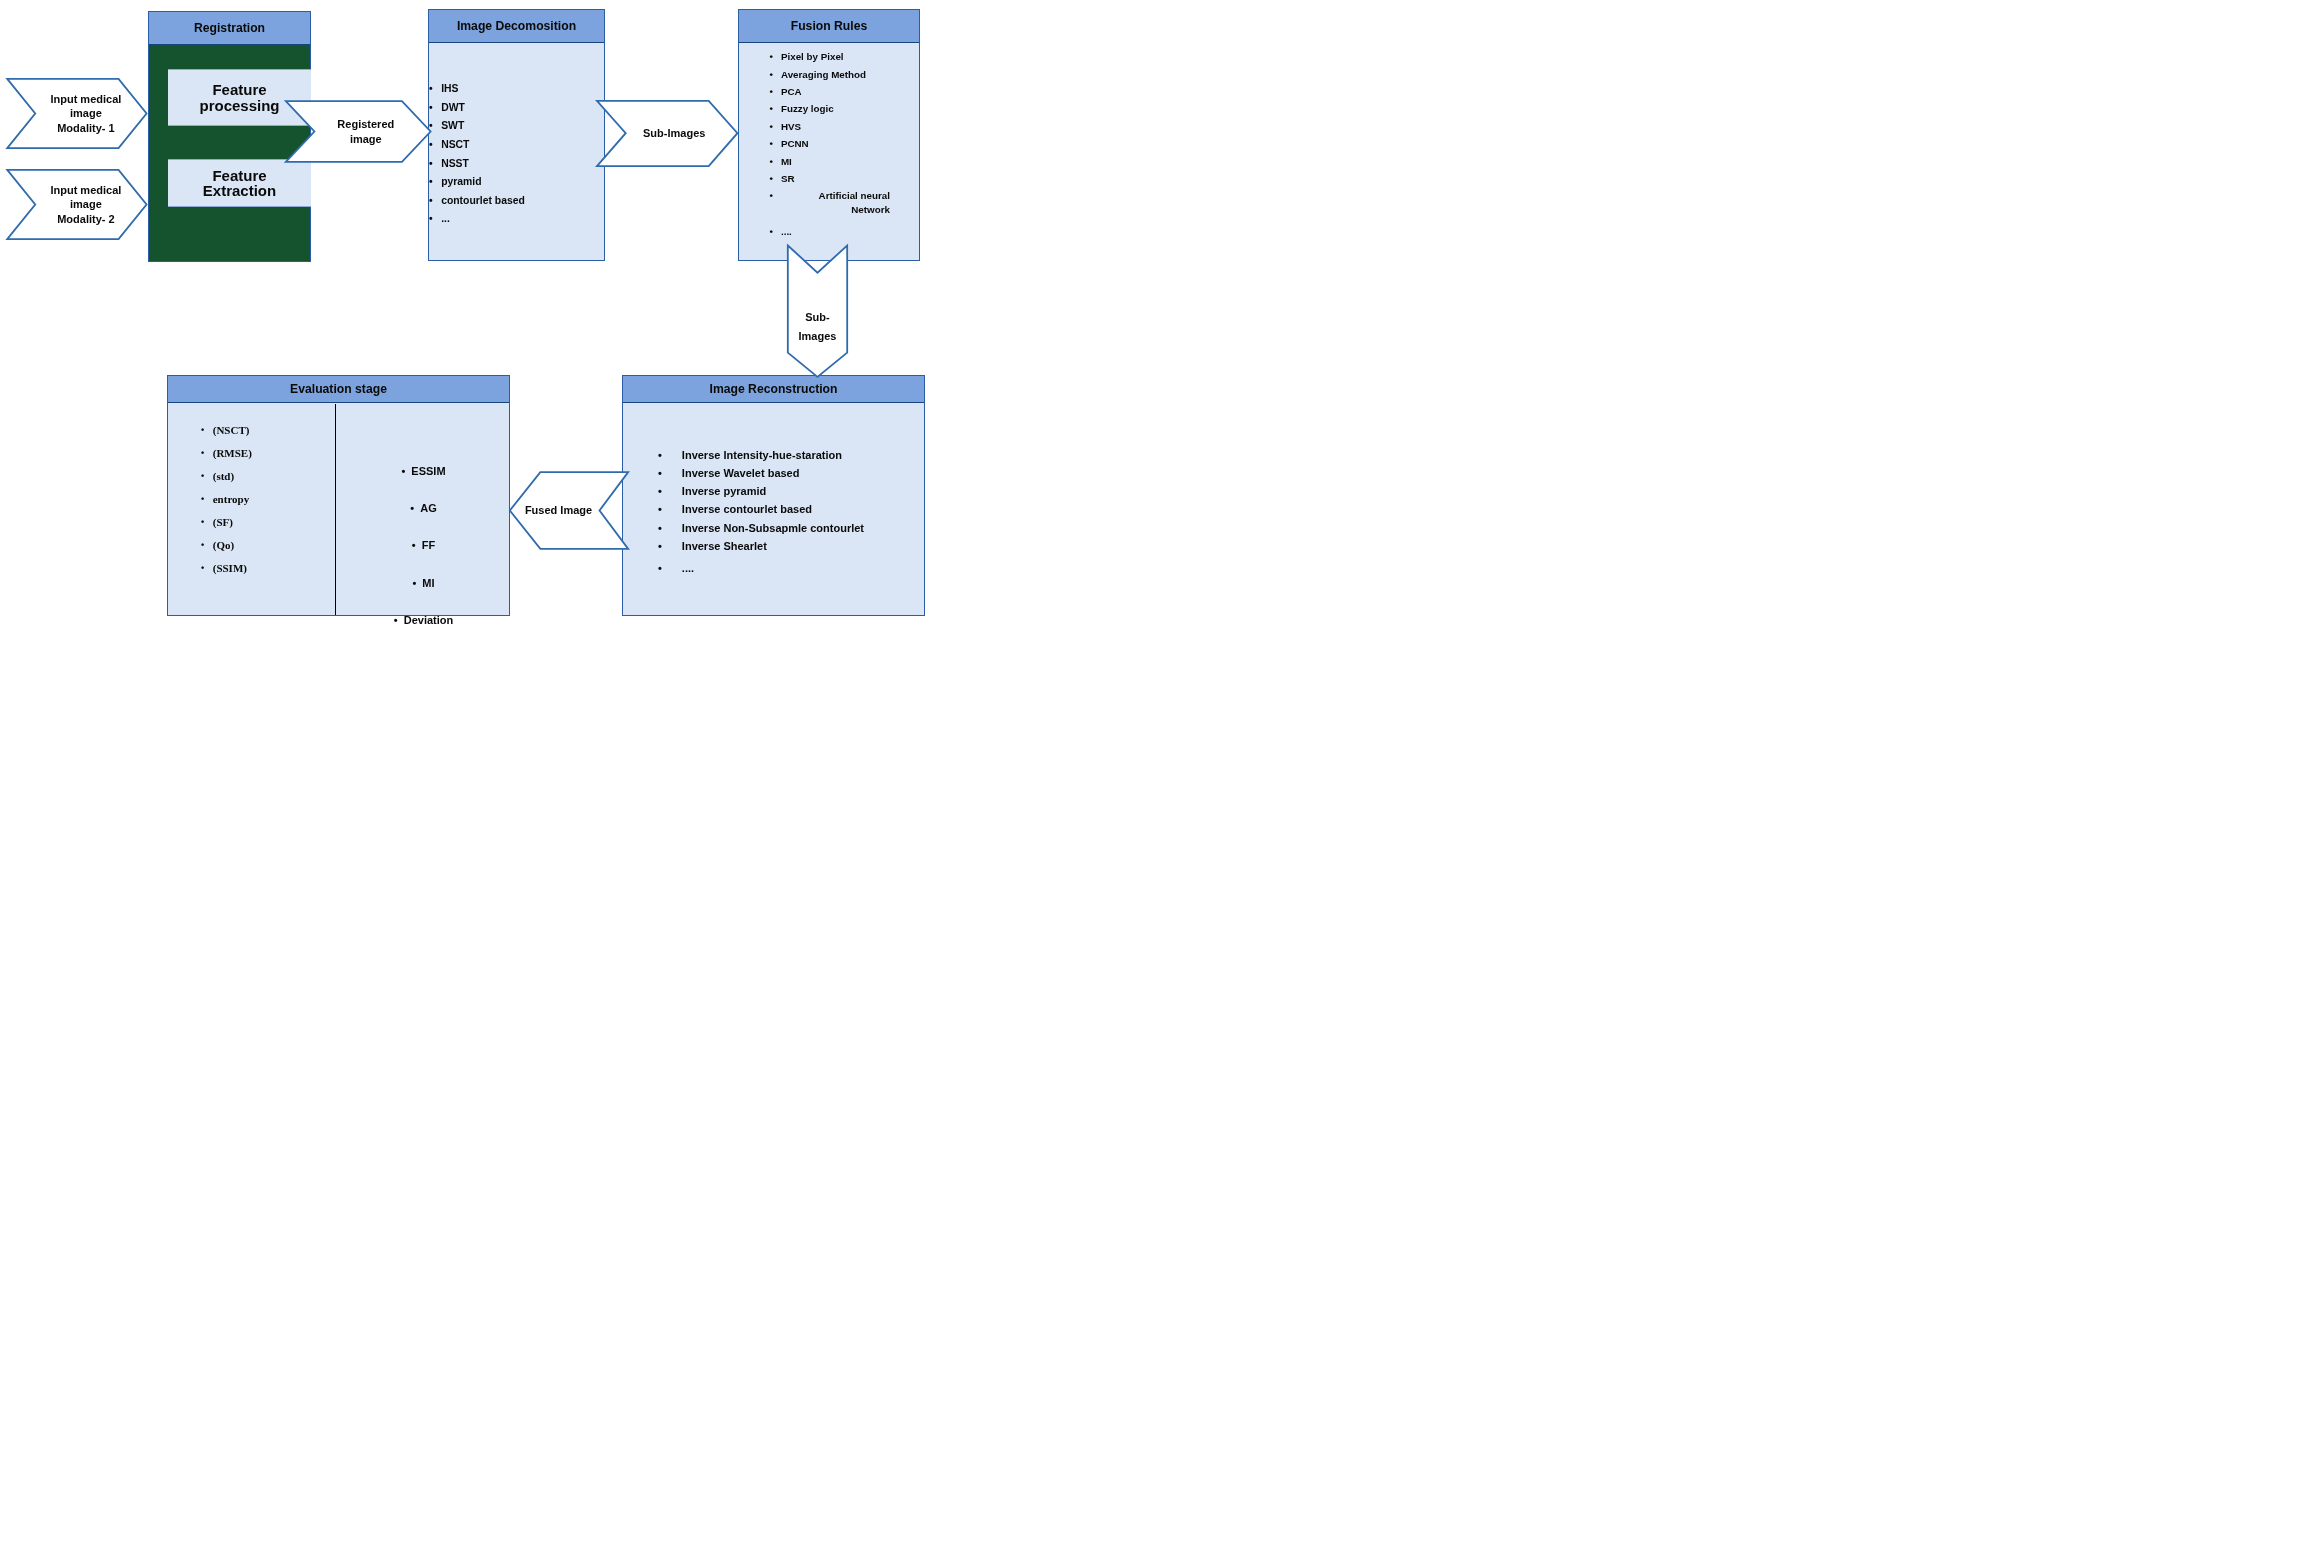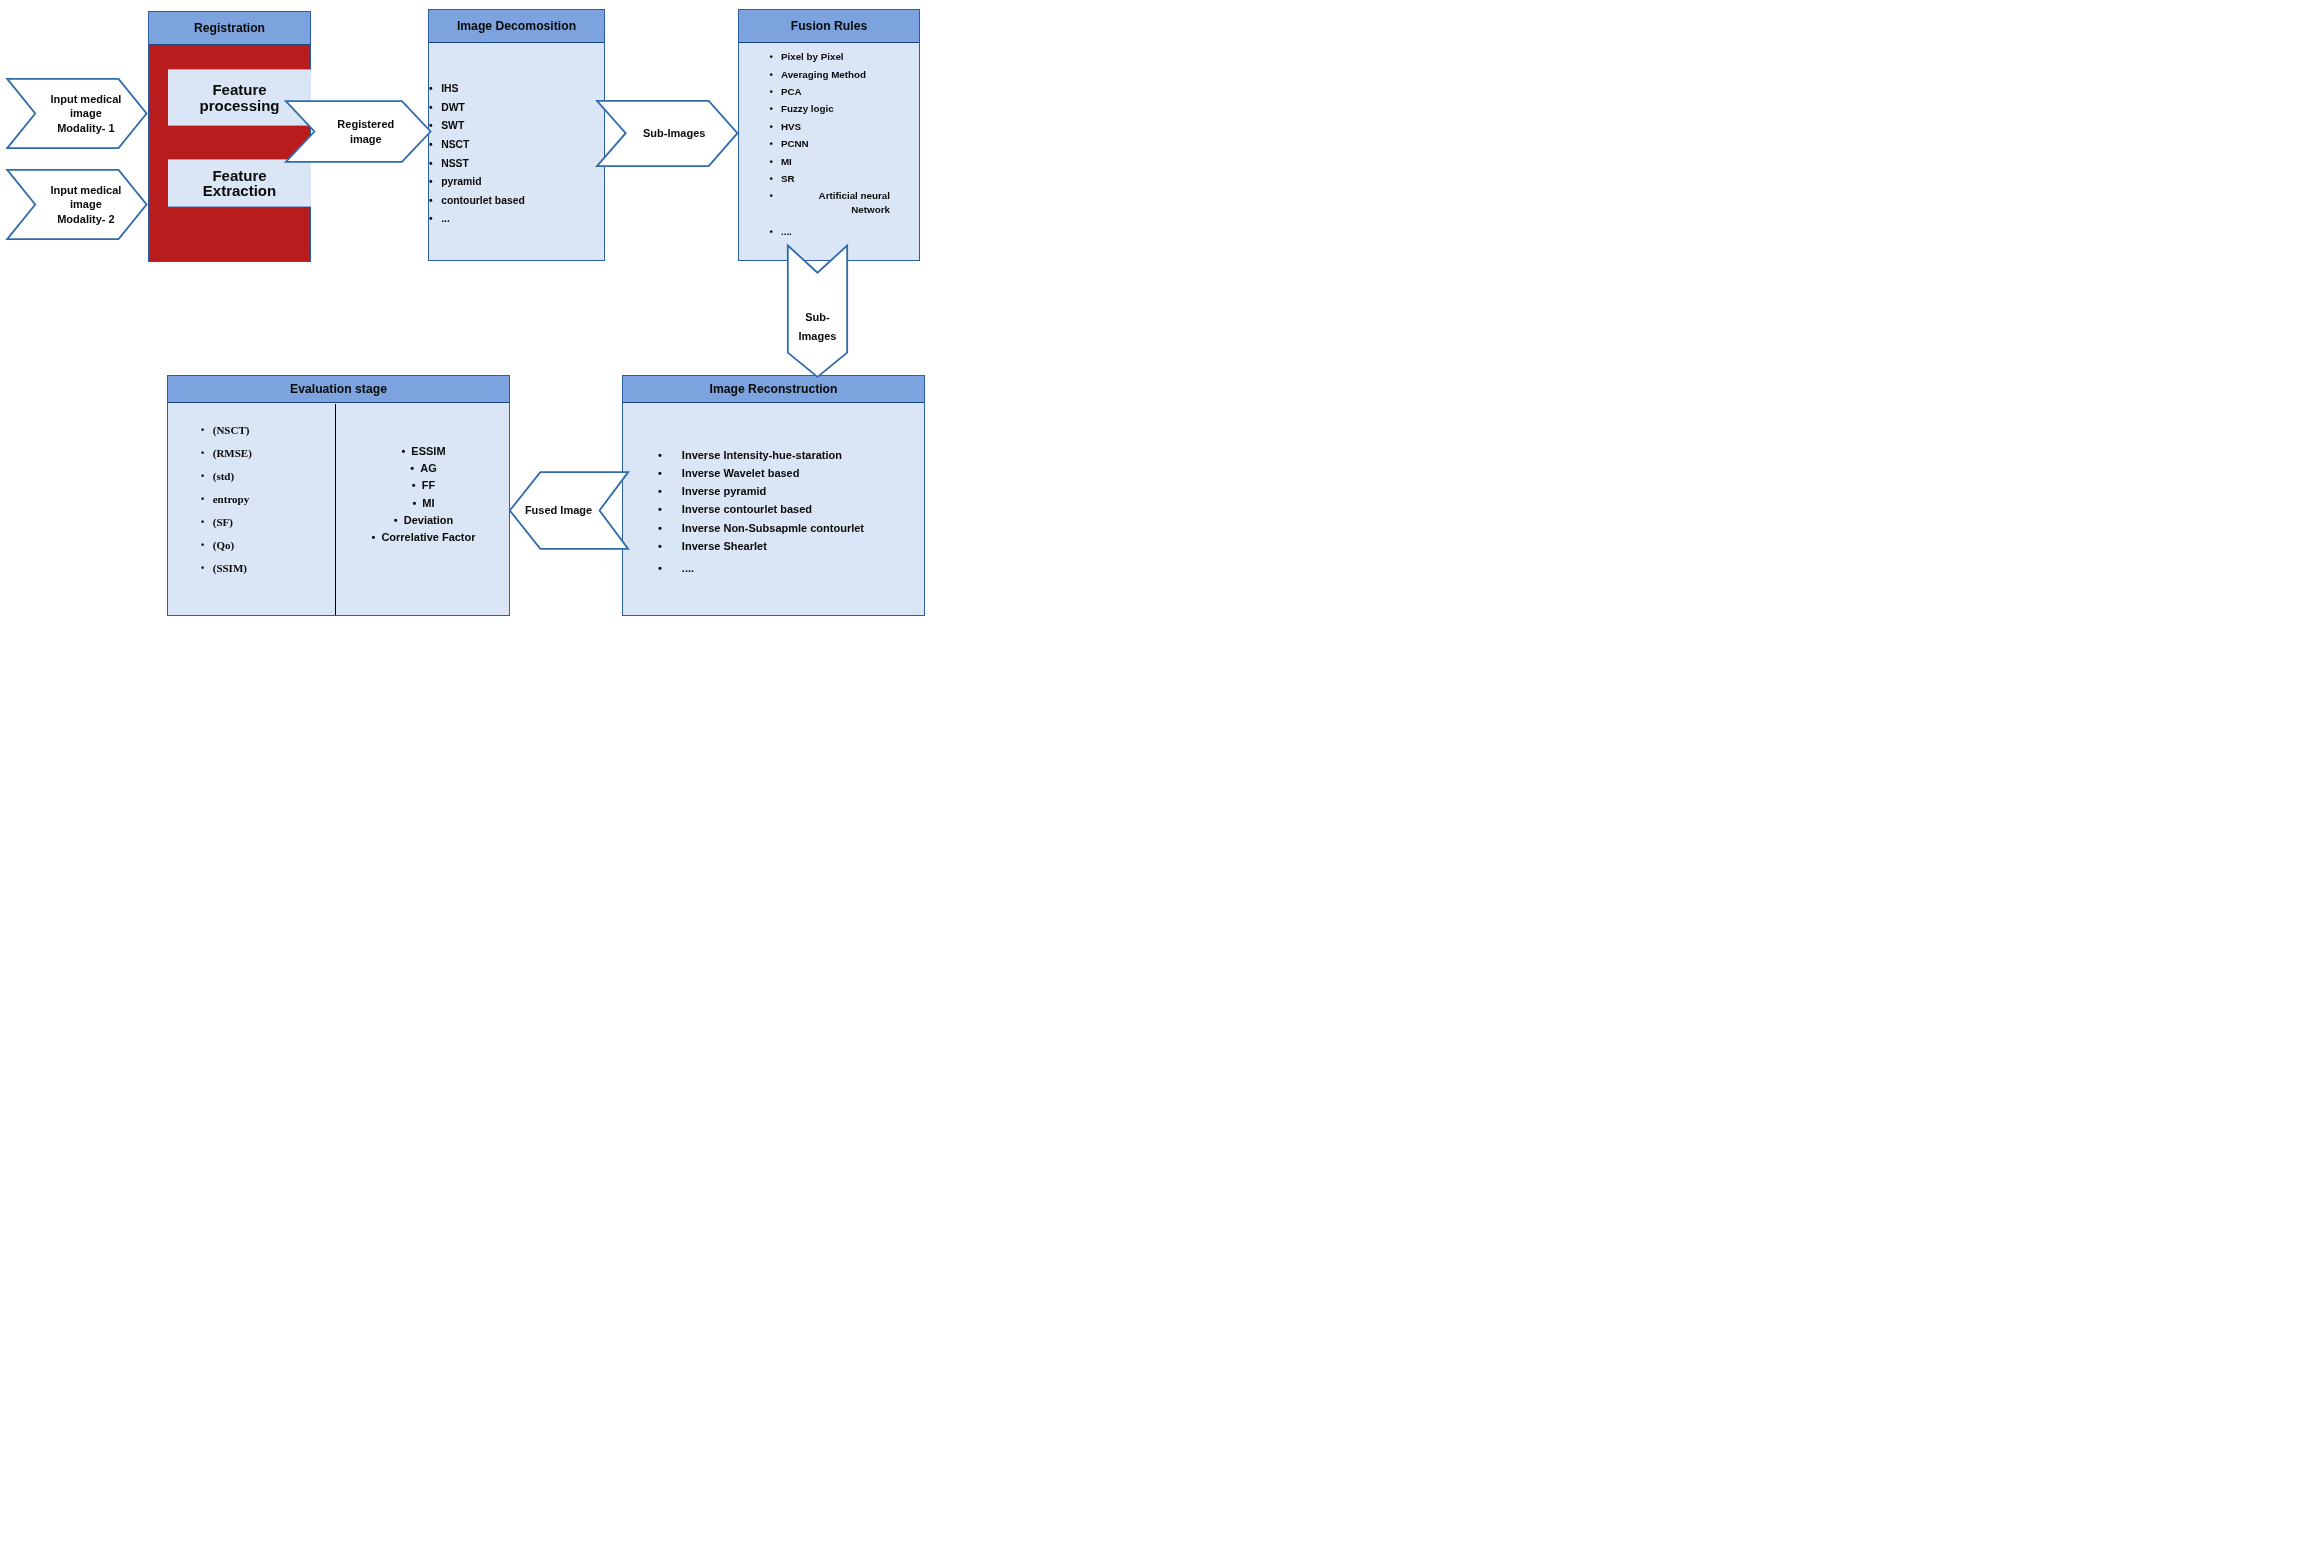--- a/index.html
+++ b/index.html
@@ -33,21 +33,21 @@
   .recon-list .li{height:18.3px;font-size:11px;line-height:14.6px;padding-left:35px;gap:12px;}
   .recon-list .blt{margin-right:8px;}
   .recon-list .li.last{margin-top:3.7px;}
 
   .eval-left{position:absolute;left:0;top:27.5px;width:167px;padding-top:19.5px;}
   .eval-left .li{height:23px;font-family:"Liberation Serif","DejaVu Serif",serif;
                  font-size:11px;line-height:14.6px;padding-left:33px;font-weight:bold;}
   .eval-left .blt{margin-right:8.5px;font-family:"Liberation Sans","DejaVu Sans",sans-serif;font-size:9.2px;}
 
   .eval-right{position:absolute;left:170px;top:27.5px;width:171px;padding-top:40px;}
-  .eval-right .li{height:17.4px;font-size:11px;line-height:14.6px;justify-content:center;padding-left:0;}
+  .eval-right .li{height:17.4px;font-size:11px;line-height:14.6px;justify-content:center;padding-left:0;margin-top:20px;}
   .eval-right .blt{margin-right:6.1px;}
 
   .divider{position:absolute;top:27.5px;bottom:0;left:167px;width:1.2px;background:#000;}
 
   
   .reg-row{position:absolute;left:-0.6px;right:-0.6px;background:#dae6f5;border-top:1.2px solid #8fa9d8;
            border-bottom:1.2px solid #8fa9d8;display:flex;align-items:center;justify-content:center;
            font-weight:bold;font-size:15px;text-align:center;box-sizing:border-box;margin-left:20px;}
   .reg-row .wrap{width:98px;line-height:15.3px;}
 
@@ -57,21 +57,21 @@
   .arrow .lbl{position:absolute;left:0;right:0;top:0;bottom:0;display:flex;flex-direction:column;
               align-items:center;justify-content:center;font-weight:bold;font-size:10.4px;
               line-height:14.6px;text-align:center;color:#0a0a0a;}
   .ap{fill:#ffffff;stroke:#2f6bad;stroke-width:3;stroke-linejoin:miter;}
 </style>
 </head>
 <body>
 
 <div class="stage">
 
-  <div class="box" style="left:148px;top:11px;width:163px;height:251px;background:#b91c1c;">
+  <div class="box" style="left:148px;top:11px;width:163px;height:251px;background:#14532d;">
     <div class="hdr">Registration</div>
     <div class="reg-row" style="top:57px;height:57px;">
       <div class="wrap">Feature processing</div>
     </div>
     <div class="reg-row" style="top:147px;height:48px;">
       <div class="wrap">Feature Extraction</div>
     </div>
   </div>
 
   <div class="arrow" style="left:4.9px;top:77px;width:145px;height:73px;">

